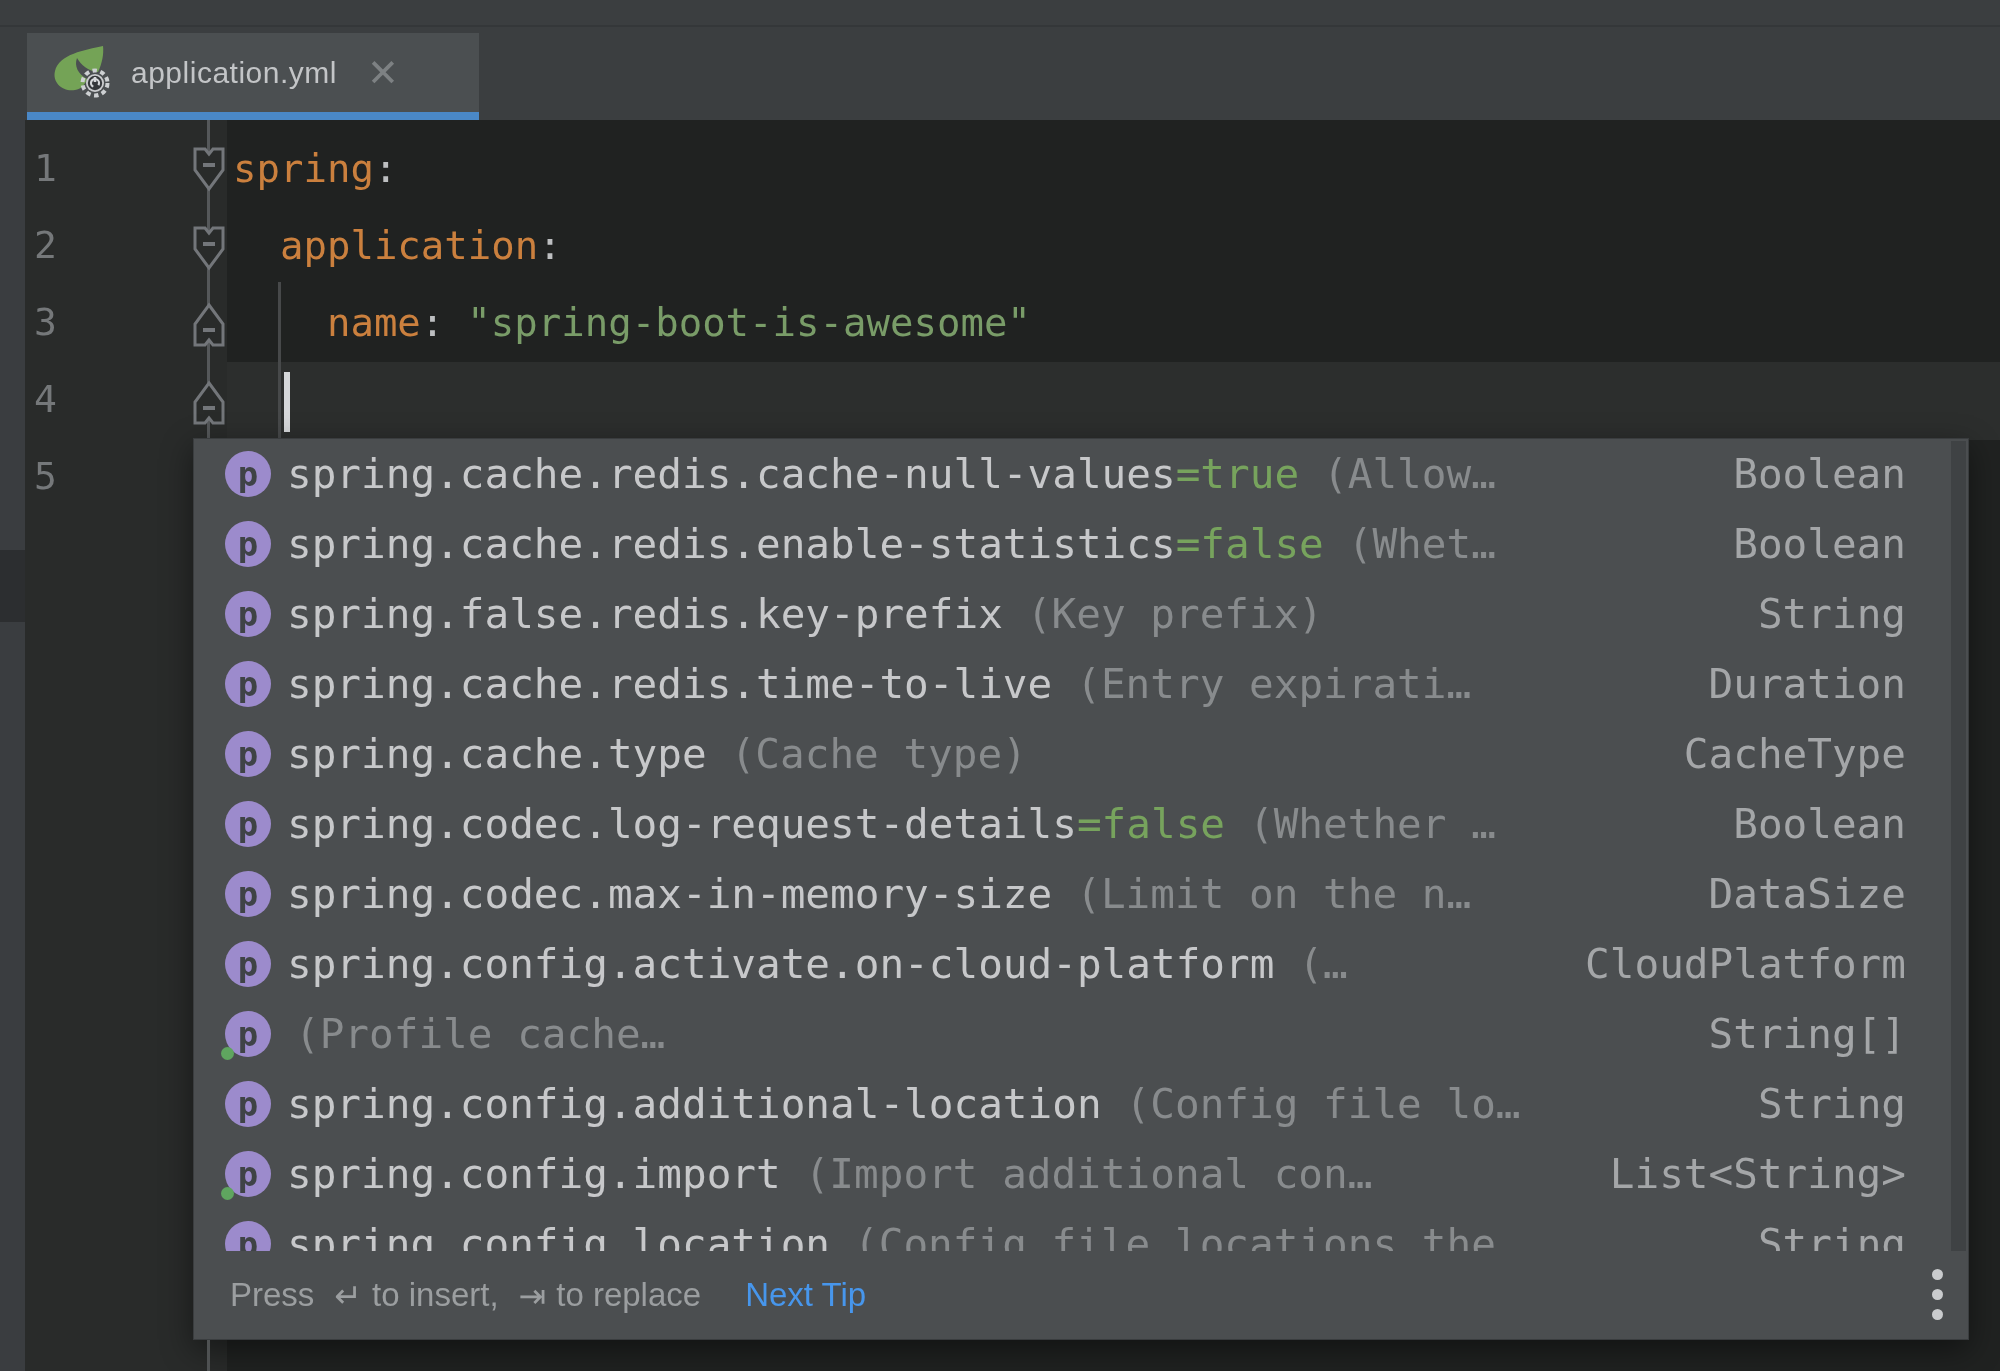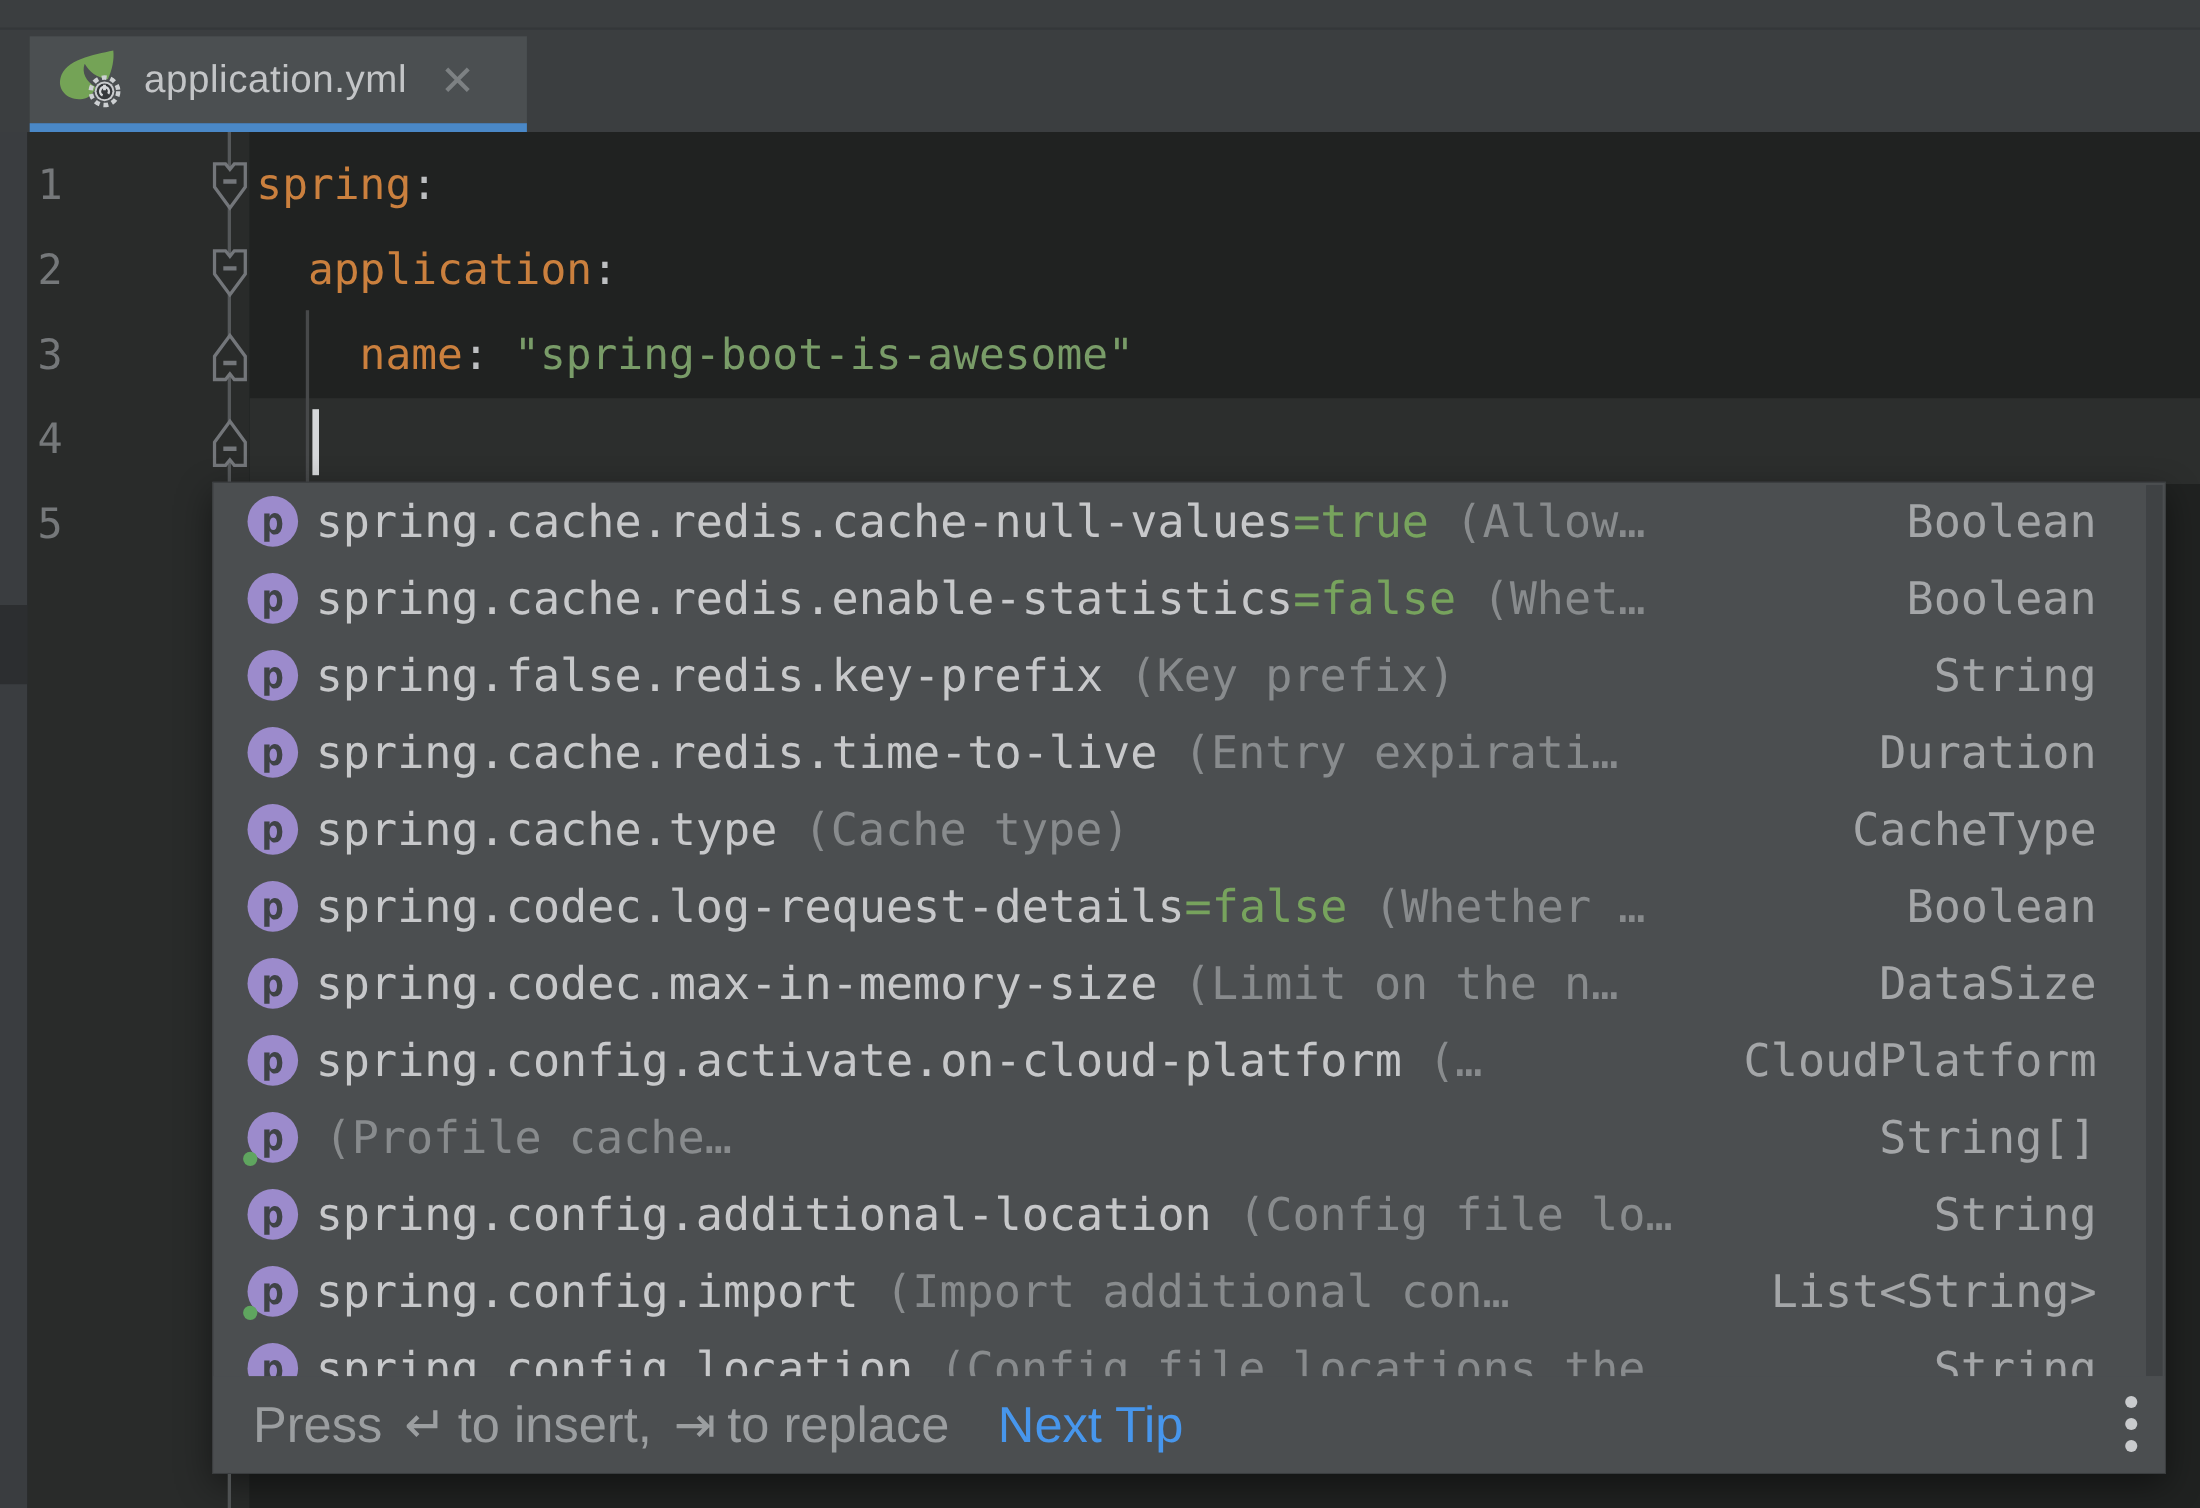--- a/index.html
+++ b/index.html
@@ -5,21 +5,21 @@
   html,body{margin:0;padding:0;background:#181a19;}
   .app{position:relative;width:2000px;height:1371px;overflow:hidden;
        font-family:"Liberation Sans",sans-serif;background:#202221;}
 
   
   .chrome{position:absolute;left:0;top:0;width:2000px;height:120px;background:#3b3e40;}
   .chrome-seam{position:absolute;left:0;top:25px;width:2000px;height:2px;background:#343739;}
   .tab{position:absolute;left:27px;top:33px;width:452px;height:79px;background:#4b4f51;
        display:flex;align-items:center;padding:0 0 0 24px;box-sizing:border-box;cursor:pointer;}
   .tab-icon{width:66px;height:58px;flex:0 0 auto;display:flex;align-items:center;}
-  .tab-label{margin-left:14px;font-size:35px;color:#c3c5c7;letter-spacing:.5px;}
+  .tab-label{margin-left:14px;font-size:30px;color:#c3c5c7;letter-spacing:.5px;}
   .tab-close{margin-left:30px;font-size:38px;color:#7d8183;font-family:"DejaVu Sans",sans-serif;cursor:pointer;}
   .tab-underline{position:absolute;left:27px;top:112px;width:452px;height:8px;background:var(--accent-blue,#4a88c7);}
 
   
   .left-stripe{position:absolute;left:0;top:120px;width:25px;height:1251px;background:#3a3d40;}
   .stripe-block{position:absolute;left:0;top:430px;width:25px;height:72px;background:#2c2e30;}
 
   
   .gutter{position:absolute;left:25px;top:120px;width:202px;height:1251px;background:#292b2a;}
   .line-no{position:absolute;left:9px;width:80px;height:77px;line-height:77px;
@@ -52,21 +52,21 @@
   .pdot{position:absolute;left:-4px;bottom:-3px;width:13px;height:13px;border-radius:50%;
         background:var(--dot-green,#5fa55f);}
   .pname{margin-left:16px;color:#c7c8ca;}
   .pvalue{color:var(--value-green,#77a35d);}
   .pdesc{margin-left:24px;color:#888b8d;}
   .ptype{margin-left:auto;padding-right:62px;color:#a4a6a8;flex:0 0 auto;text-align:right;}
   .popup-scrollbar{position:absolute;right:2px;top:2px;width:15px;height:810px;background:#3f4244;cursor:pointer;}
 
   .popup-hint{position:absolute;left:0;bottom:0;width:100%;height:88px;background:#4b4e50;
               display:flex;align-items:center;padding-left:36px;box-sizing:border-box;
-              font-size:46px;color:#9b9ea0;}
+              font-size:33px;color:#9b9ea0;}
   .hint-sym{font-family:"DejaVu Sans",sans-serif;margin:0 10px;color:#9b9ea0;}
   .hint-word{margin-right:10px;}
   .next-tip{margin-left:34px;color:var(--link-blue,#4796ec);cursor:pointer;text-decoration:none;}
   .kebab{position:absolute;right:24px;top:50%;transform:translateY(-50%);width:14px;height:52px;cursor:pointer;}
   .kebab i{position:absolute;left:2px;width:11px;height:11px;border-radius:50%;background:#c9cbcd;}
   .kebab i:nth-child(1){top:0;}.kebab i:nth-child(2){top:20px;}.kebab i:nth-child(3){top:40px;}
 
   .below-line{position:absolute;left:207px;top:1340px;width:3px;height:31px;background:#4e5152;}
 </style>
 </head>

